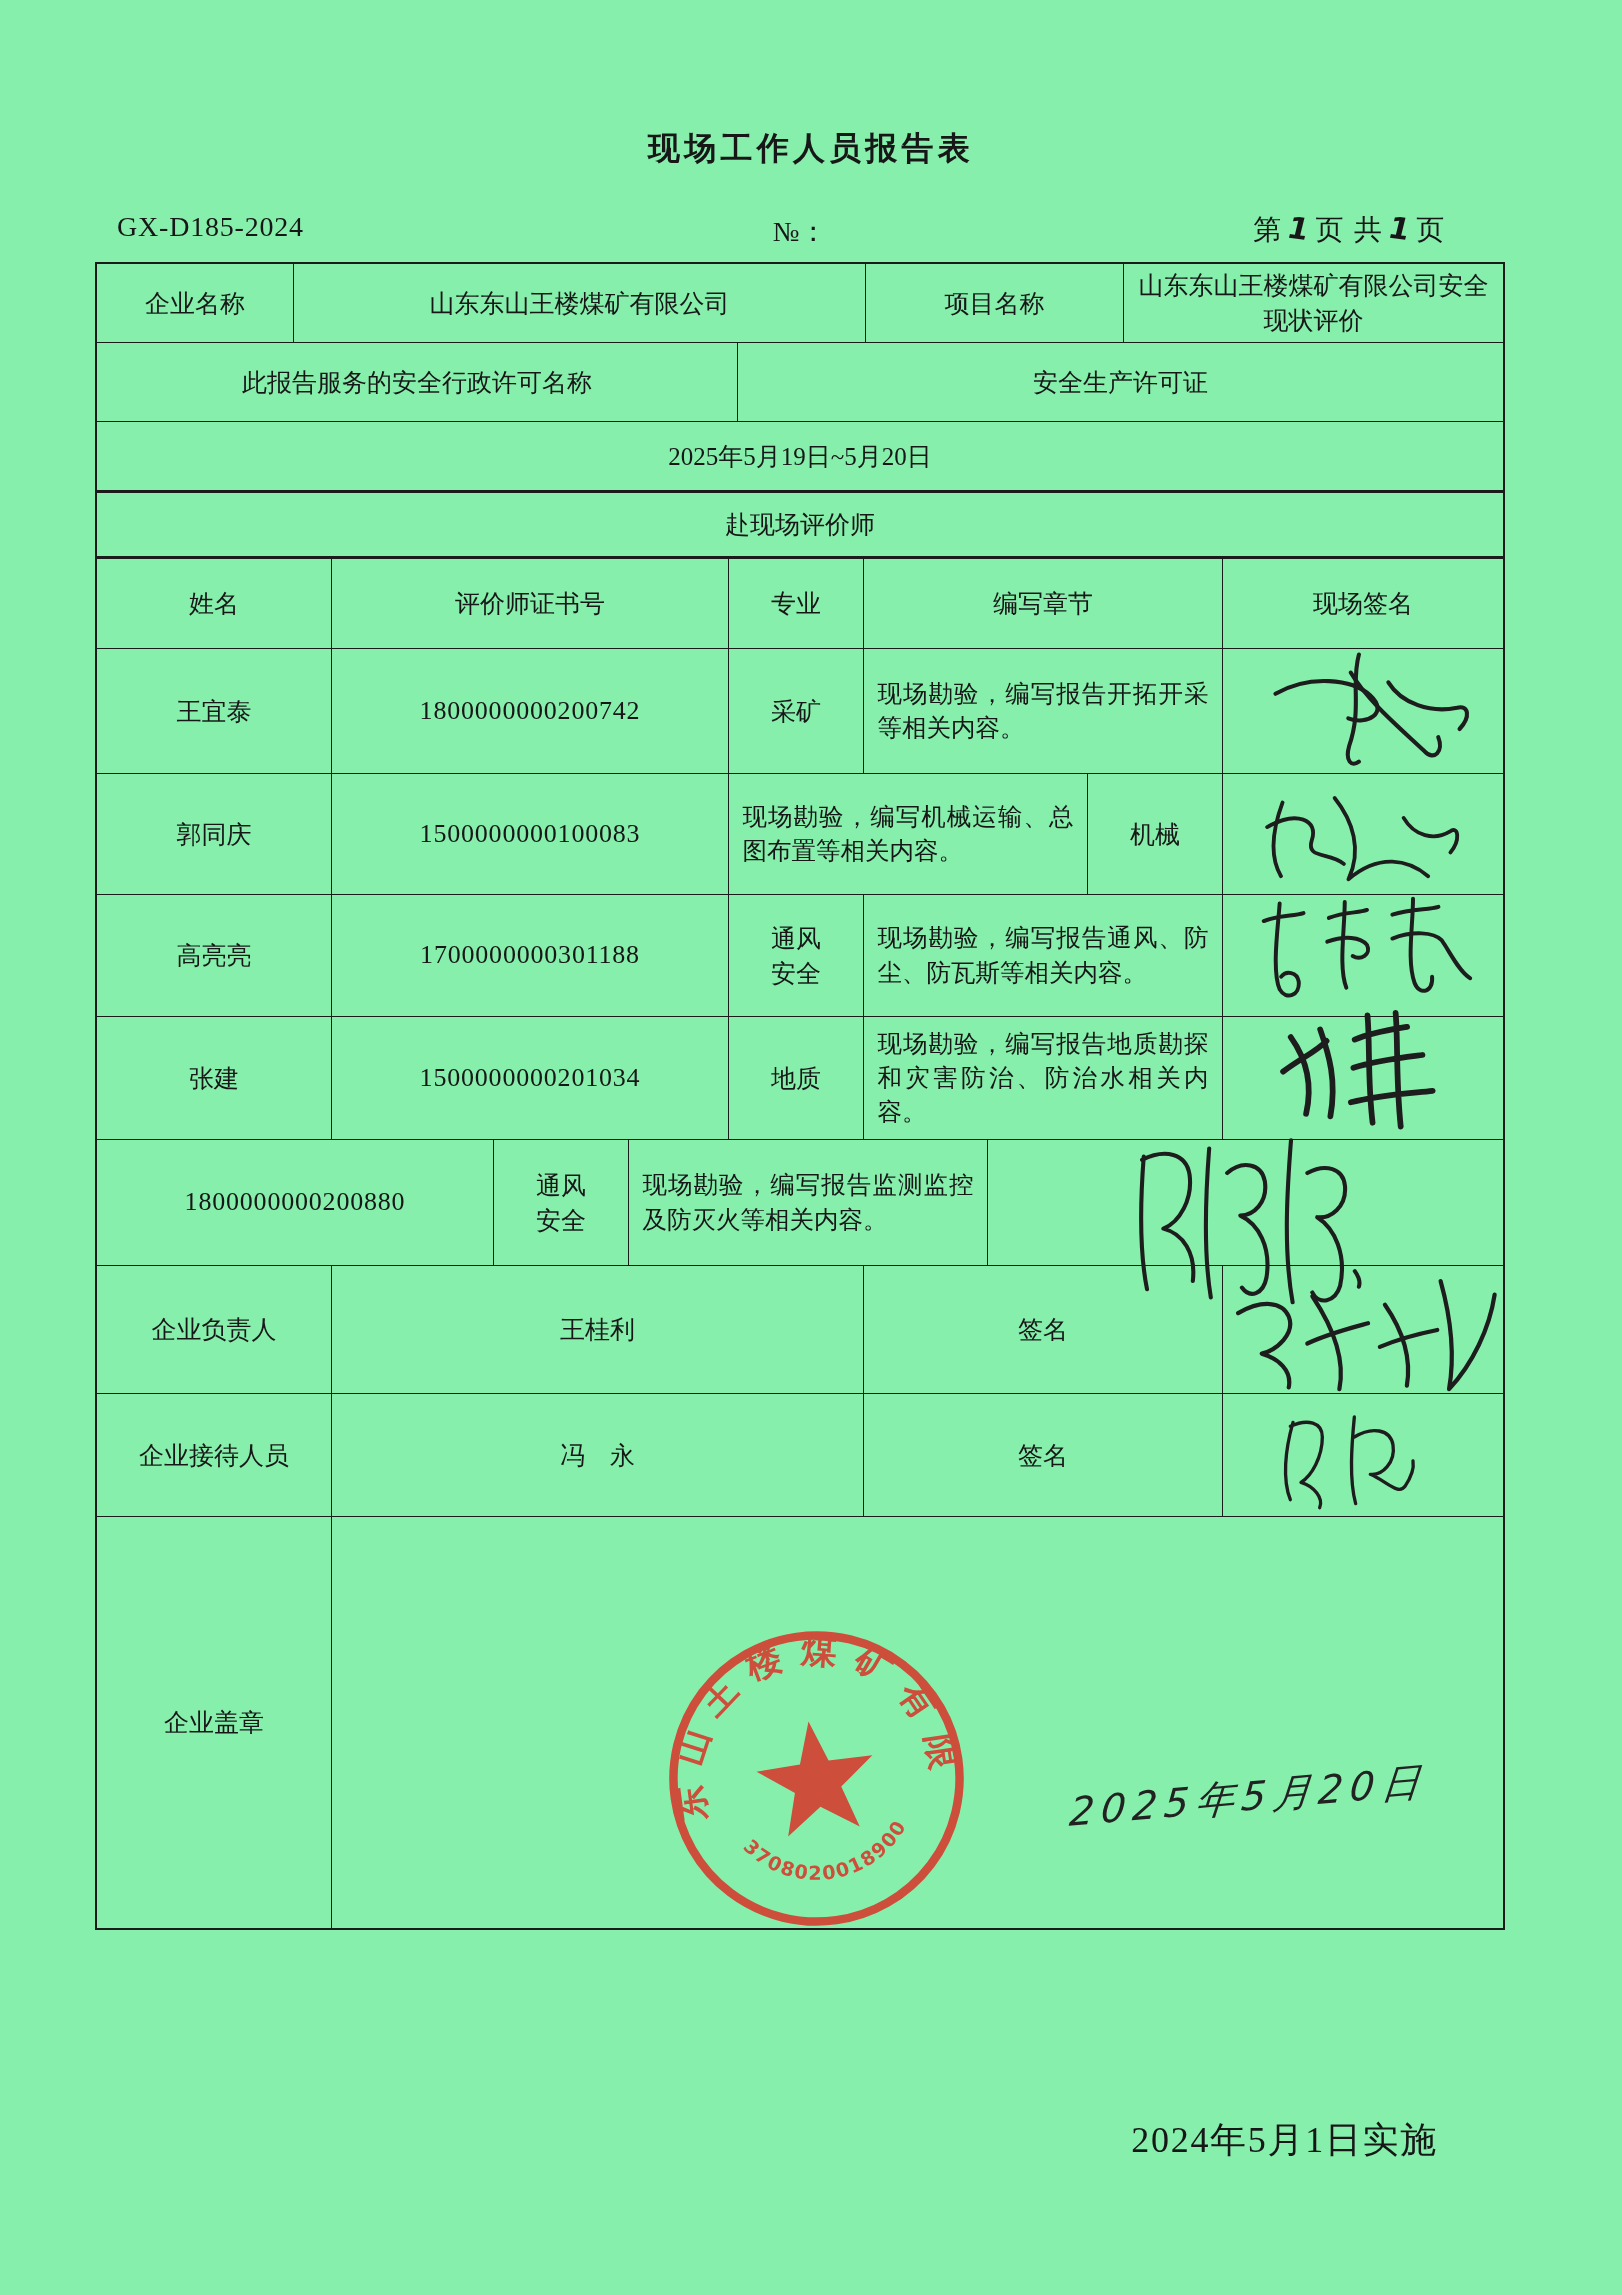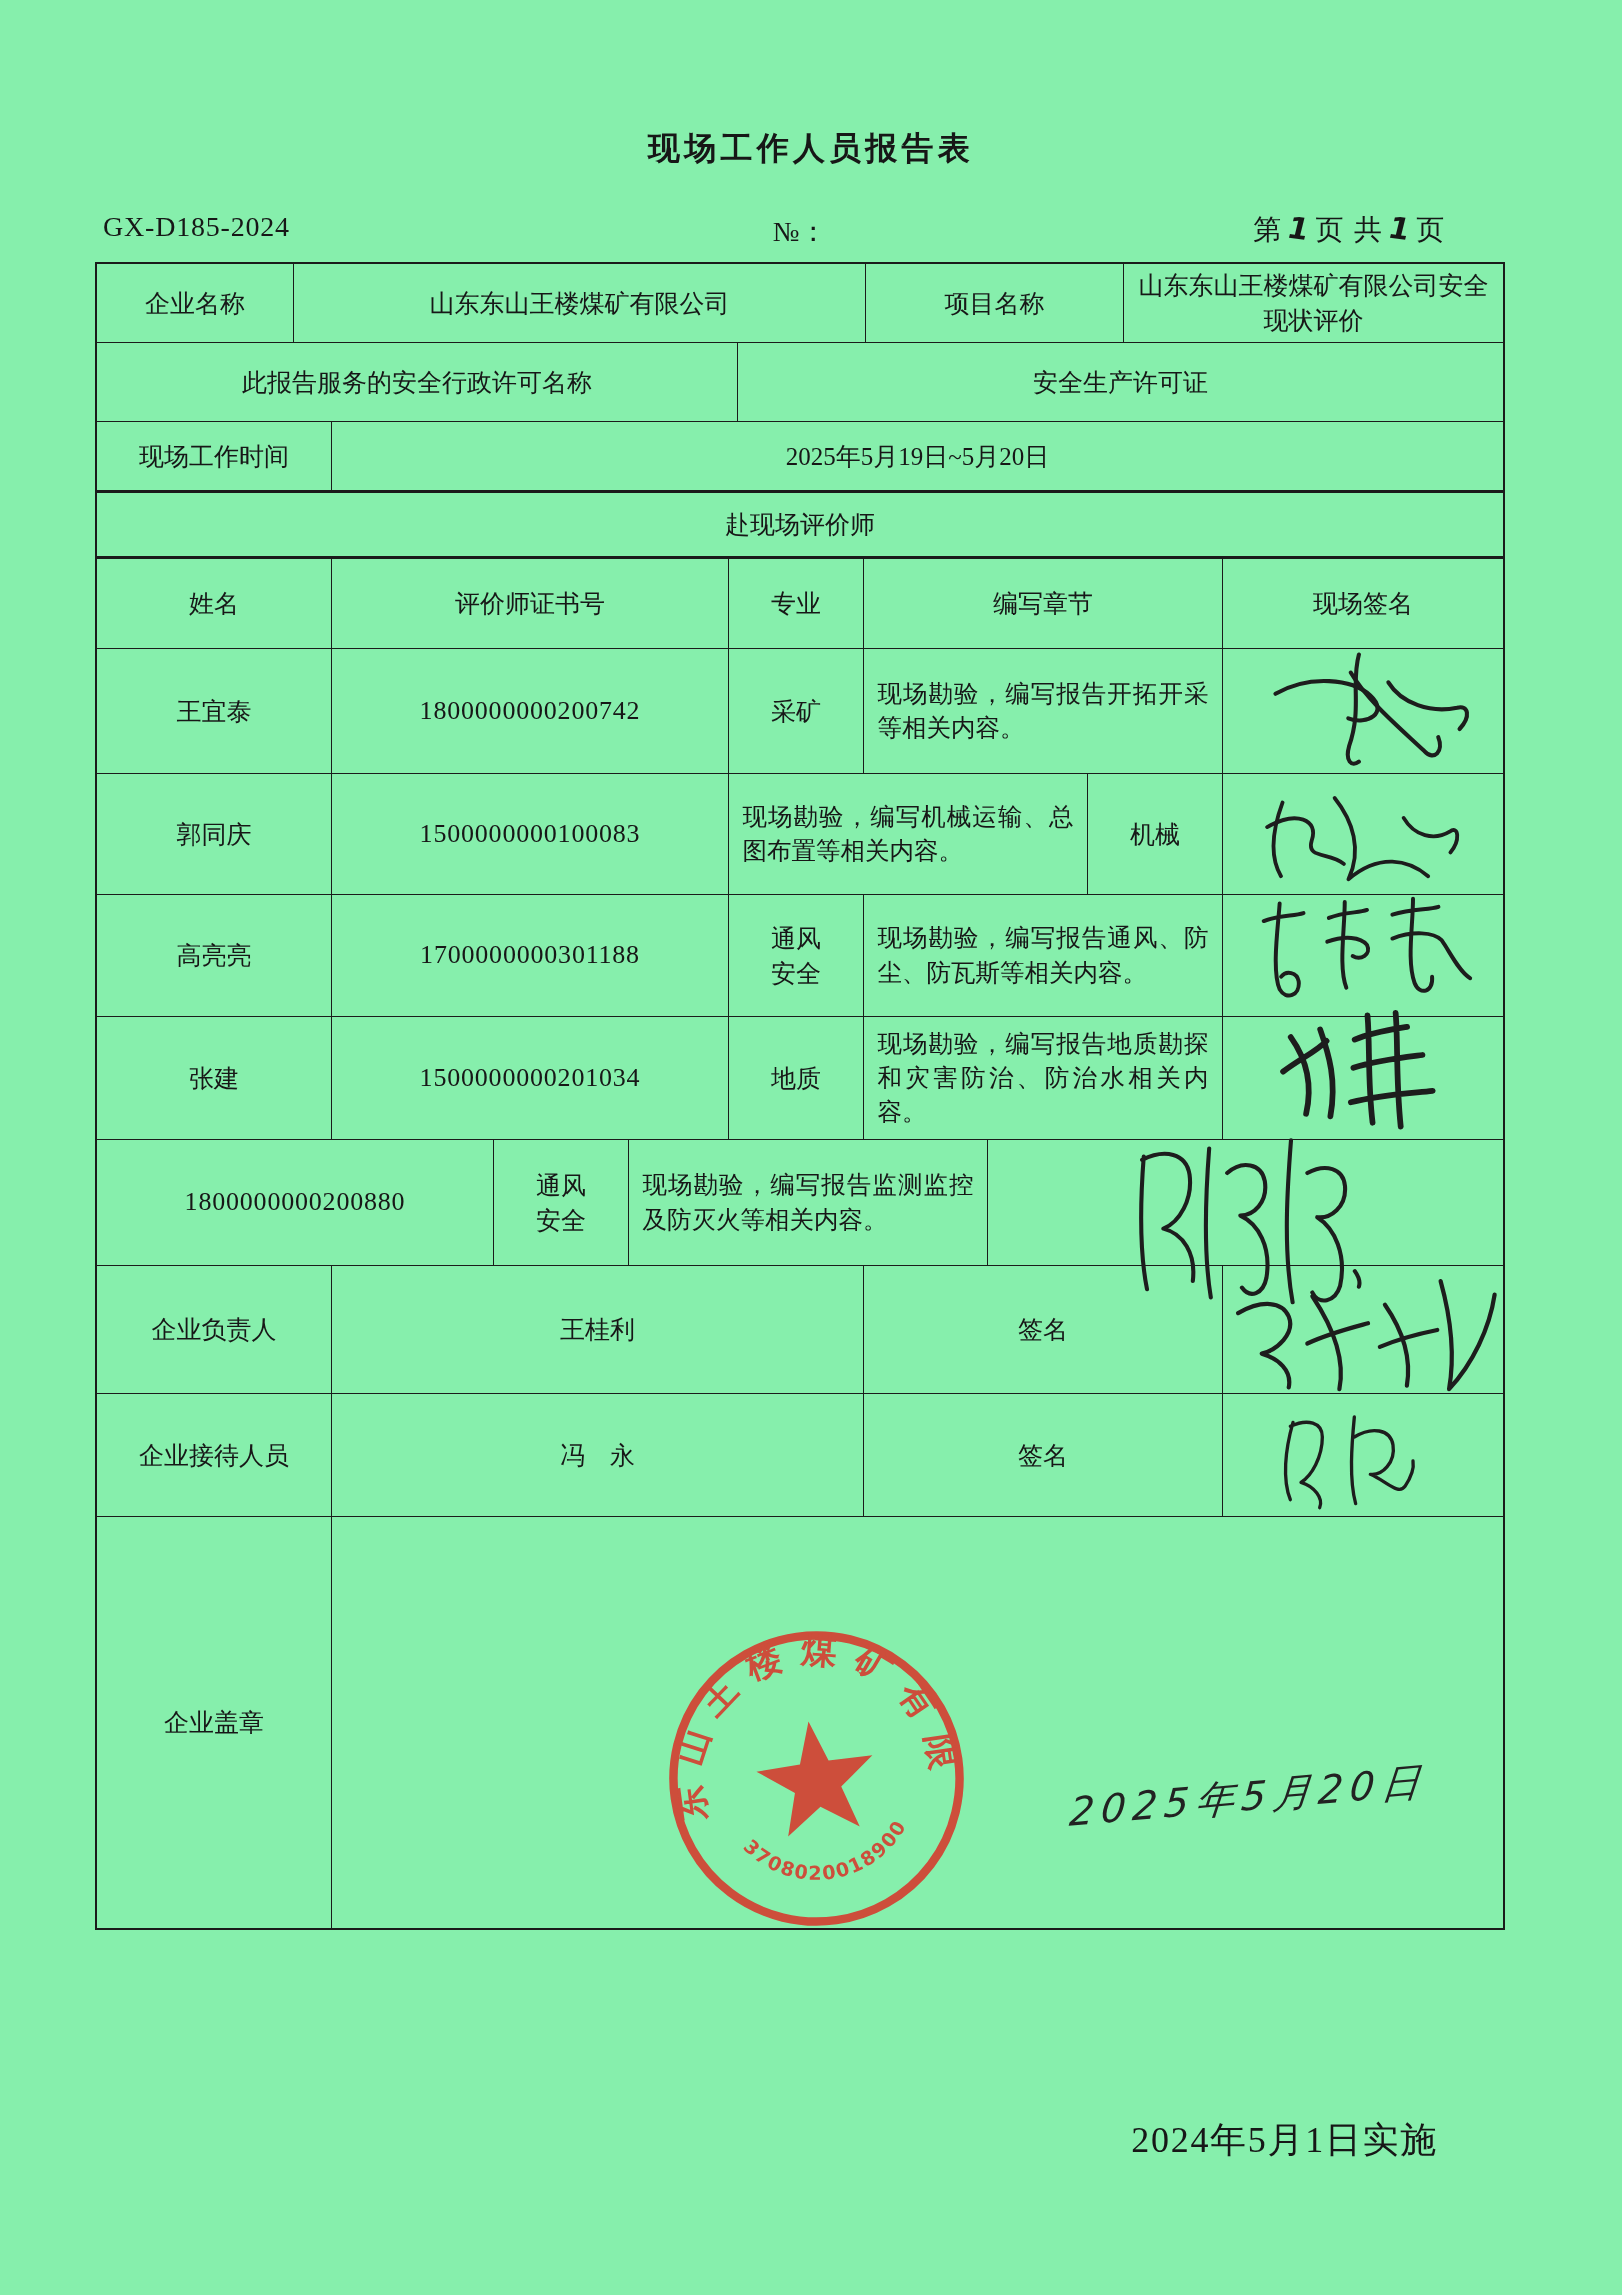--- a/index.html
+++ b/index.html
@@ -8,21 +8,21 @@
     position:relative; width:1622px; height:2295px; margin:0 auto;
     background:#86efac; color:#171717; overflow:hidden;
     font-family:"Liberation Serif","DejaVu Serif",serif;
   }
   .title {
     position:absolute; top:127px; left:0; width:100%; text-align:center;
     font-size:32px; font-weight:bold; letter-spacing:4.2px;
     font-family:"DejaVu Sans","Liberation Sans",sans-serif;
   }
   .meta { position:absolute; top:211px; left:95px; width:1410px; height:39px; font-size:28px; }
-  .doc-code { position:absolute; left:8px; top:0; letter-spacing:0.8px; }
+  .doc-code { position:absolute; left:22px; top:0; letter-spacing:0.8px; }
   .numero   { position:absolute; left:50%; transform:translateX(-50%); top:1.7px; }
   .page-ind { position:absolute; right:59px; top:0; letter-spacing:1.7px; }
   .hand-num {
     display:inline-block; font-family:"DejaVu Sans",sans-serif; font-size:30px;
     transform:rotate(8deg) skewX(-6deg); font-weight:bold; padding:0 5px;
   }
   .hand-date {
     position:absolute; font-family:"DejaVu Sans",sans-serif; font-style:italic;
     font-size:39px; letter-spacing:6.8px; transform:rotate(-5deg) skewX(-10deg);
     color:#222; white-space:nowrap;
@@ -86,21 +86,20 @@
       <div class="cell c305">项目名称</div>
       <div class="cell cfill">山东东山王楼煤矿有限公司安全现状评价</div>
     </div>
 
     <div class="row r-lic">
       <div class="cell c759">此报告服务的安全行政许可名称</div>
       <div class="cell cfill">安全生产许可证</div>
     </div>
 
     <div class="row r-time thick">
-      <div class="cell c278">现场工作时间</div>
       <div class="cell cfill">2025年5月19日~5月20日</div>
     </div>
 
     <div class="row r-sect thick">
       <div class="cell cfill">赴现场评价师</div>
     </div>
 
     <div class="row r-head">
       <div class="cell c278">姓名</div>
       <div class="cell c470">评价师证书号</div>

